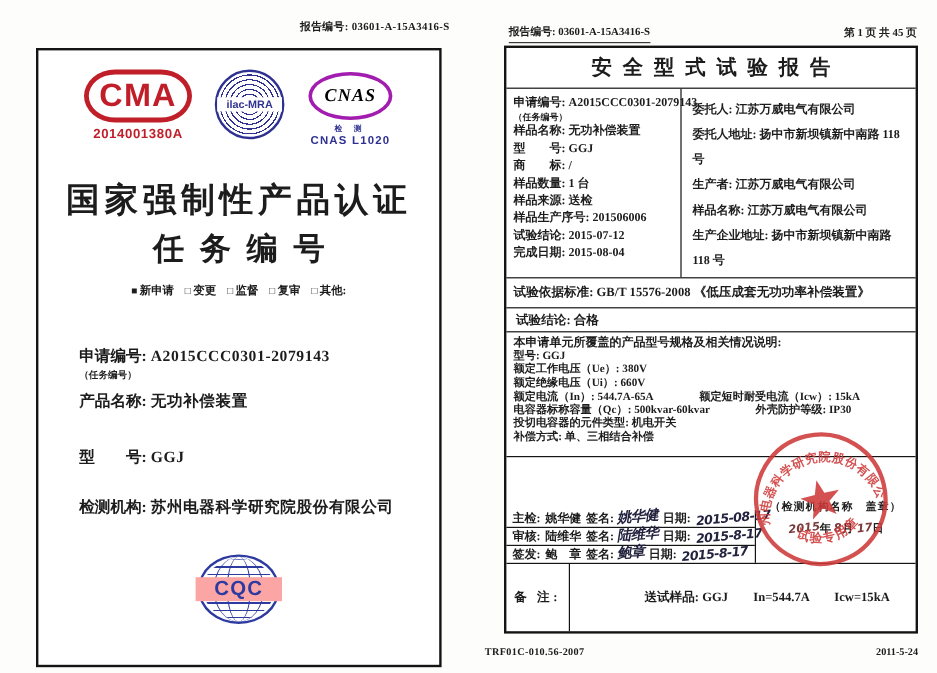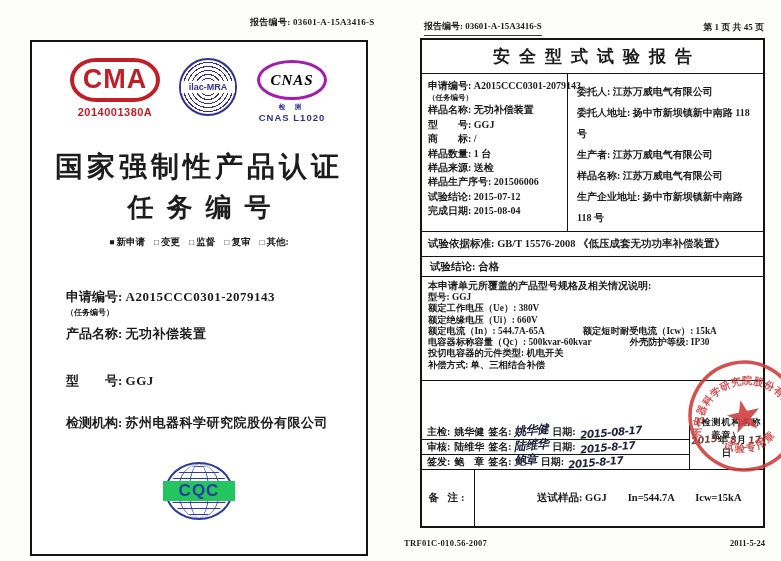--- a/index.html
+++ b/index.html
@@ -27,40 +27,40 @@
   .lp-apply .box { margin-right:2px; font-size:8.5px; }
   .lp-fields { position:absolute; left:34px; top:246px; right:14px; font-size:13px; font-weight:bold; }
   .lp-fields .val { letter-spacing:.5px; }
   .lp-note { font-size:8px; margin-top:1px; }
   .mt-a { margin-top:7px; } .mt-b { margin-top:29px; } .mt-c { margin-top:24px; }
   .cqc { position:absolute; left:50%; top:420px; transform:translateX(-50%); width:68px; height:58px; }
   .cqc-globe { position:absolute; inset:0; border:2.5px solid #2d3aa0; border-radius:50%; overflow:hidden; }
   .cqc-lines { position:absolute; inset:2px; background:repeating-linear-gradient(#2d3aa0 0 1px, transparent 1px 6px); border-radius:50%; }
   .cqc-mer { position:absolute; top:0; bottom:0; border-left:1.5px solid #2d3aa0; border-right:1.5px solid #2d3aa0; border-radius:50%; }
   .m1 { left:17%; right:17%; } .m2 { left:34%; right:34%; }
-  .cqc-band { position:absolute; left:-2px; right:-2px; top:19px; height:20px; background:#22c55e; display:flex; align-items:flex-end; justify-content:center; }
+  .cqc-band { position:absolute; left:-2px; right:-2px; top:19px; height:20px; background:#fca5a5; display:flex; align-items:flex-end; justify-content:center; }
   .cqc-text { color:#2d3aa0; font-family:"Liberation Sans",sans-serif; font-weight:800; font-size:17px; letter-spacing:1px; }
 
   
   .rp-repno { position:absolute; left:424px; top:20px; font-size:9px; font-weight:bold; border-bottom:1.5px solid #3a3a3a; padding-bottom:2px; }
   .rp-pageinfo { position:absolute; right:17px; top:21px; font-size:9px; font-weight:bold; }
   .rp-table { position:absolute; left:420px; top:38px; width:345px; height:490px; border:2px solid #141414; background:#fff; display:flex; flex-direction:column; }
   .rline { border-bottom:1.5px solid #141414; }
   .r-title { flex:0 0 34px; display:flex; align-items:center; justify-content:center; font-size:17px; font-weight:bold; letter-spacing:9px; text-indent:9px; }
   .r-info { flex:0 0 158px; display:flex; }
   .r-info-left { width:146px; border-right:1.5px solid #141414; padding:5px 3px 0 6px; font-size:10px; font-weight:bold; line-height:14.4px; white-space:nowrap; }
   .r-info-left .small { font-size:7.5px; line-height:10px; }
   .r-info-right { flex:1; padding:7px 5px 0 9px; font-size:10px; font-weight:bold; line-height:21px; }
   .r-standard { flex:0 0 25px; display:flex; align-items:center; padding:0 6px; font-size:10.5px; font-weight:bold; }
   .r-conclusion { flex:0 0 20px; display:flex; align-items:center; padding:0 8px; font-size:10.5px; font-weight:bold; }
   .r-coverage { flex:0 0 104px; padding:2px 6px 0; font-size:9.3px; font-weight:bold; line-height:11.3px; }
   .r-coverage .head { font-size:10px; line-height:13px; }
   .cov-b { margin-left:38px; }
   .r-sign { flex:0 0 78px; display:flex; position:relative; }
-  .sign-left { width:268px; border-right:1.5px solid #141414; display:flex; flex-direction:column;margin-top:44px; }
+  .sign-left { width:208px; border-right:1.5px solid #141414; display:flex; flex-direction:column;margin-top:44px; }
   .sign-row { flex:1; display:flex; align-items:center; gap:4px; padding:0 5px; font-size:10px; font-weight:bold; border-bottom:1.5px solid #141414; white-space:nowrap; }
   .sign-row:last-child { border-bottom:none; }
   .hw { display:inline-block; font-family:"DejaVu Sans",sans-serif; font-style:italic; font-weight:bold; color:#23233f; transform:rotate(-5deg); letter-spacing:-.5px; }
   .sig-name { font-size:12px; margin:-3px 0 0 -2px; }
   .sig-date { font-size:10.5px; }
   .sign-right { flex:1; position:relative; font-size:9px; font-weight:bold; }
   .stamp-caption { position:absolute; top:35px; left:0; right:0; text-align:center; letter-spacing:1px; }
   .stamp-dateline { position:absolute; top:53px; left:0; right:0; text-align:center; font-size:9.5px; }
   .hw-num { display:inline-block; font-family:"DejaVu Sans",sans-serif; font-style:italic; font-weight:bold; color:#7a3b3b; transform:rotate(-6deg); }
   .stamp { position:absolute; left:-6px; top:-25px; width:120px; height:120px; transform:rotate(-13deg); opacity:.88; z-index:5; pointer-events:none; }

